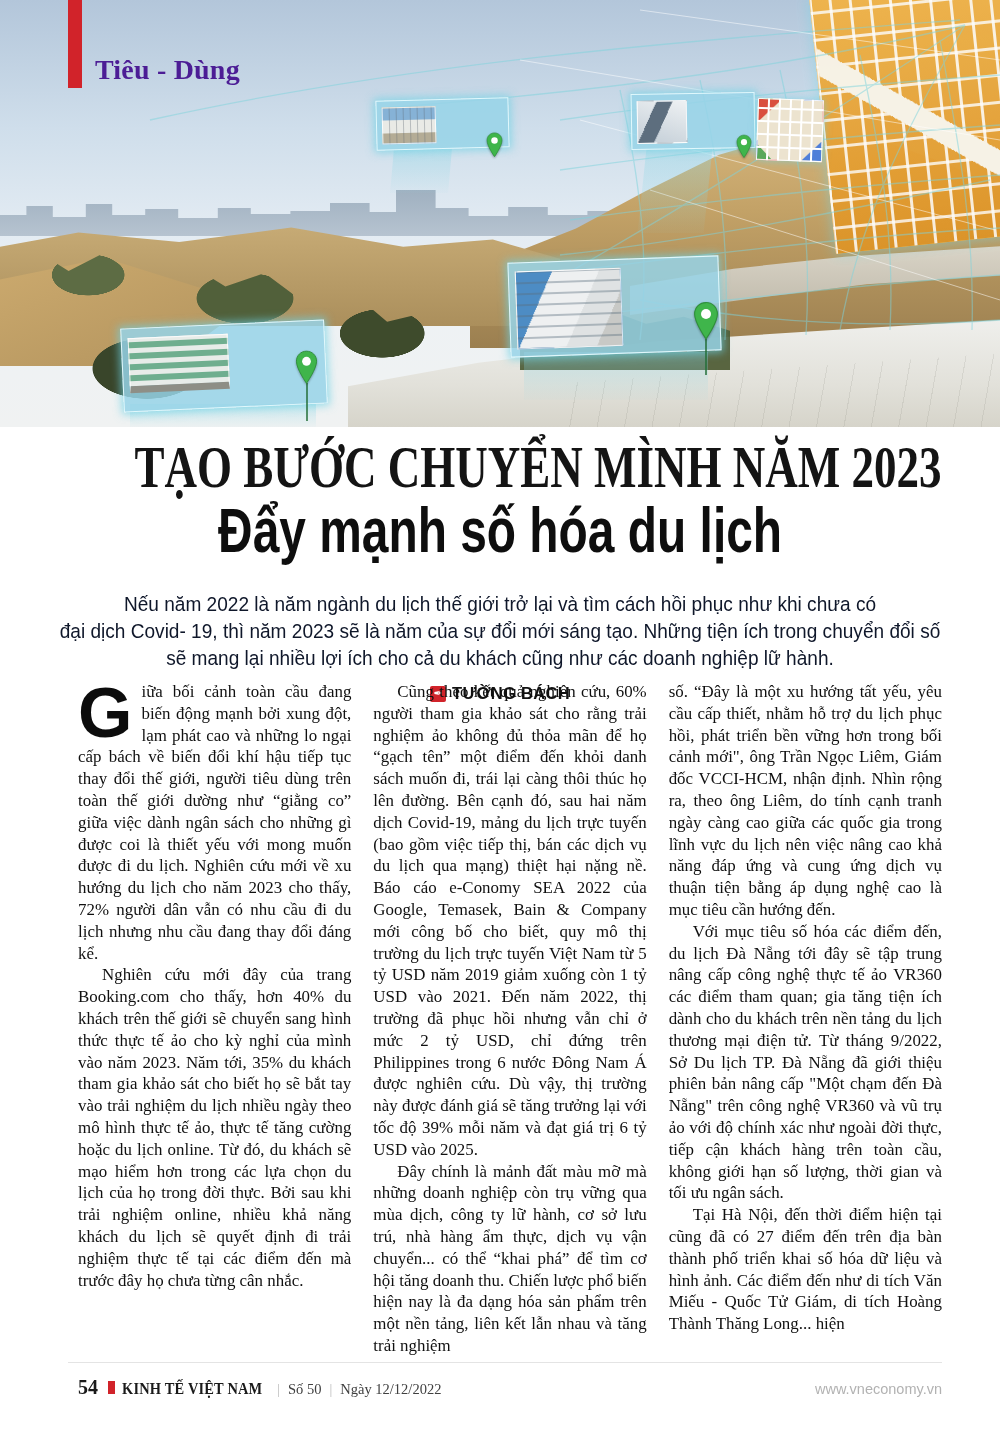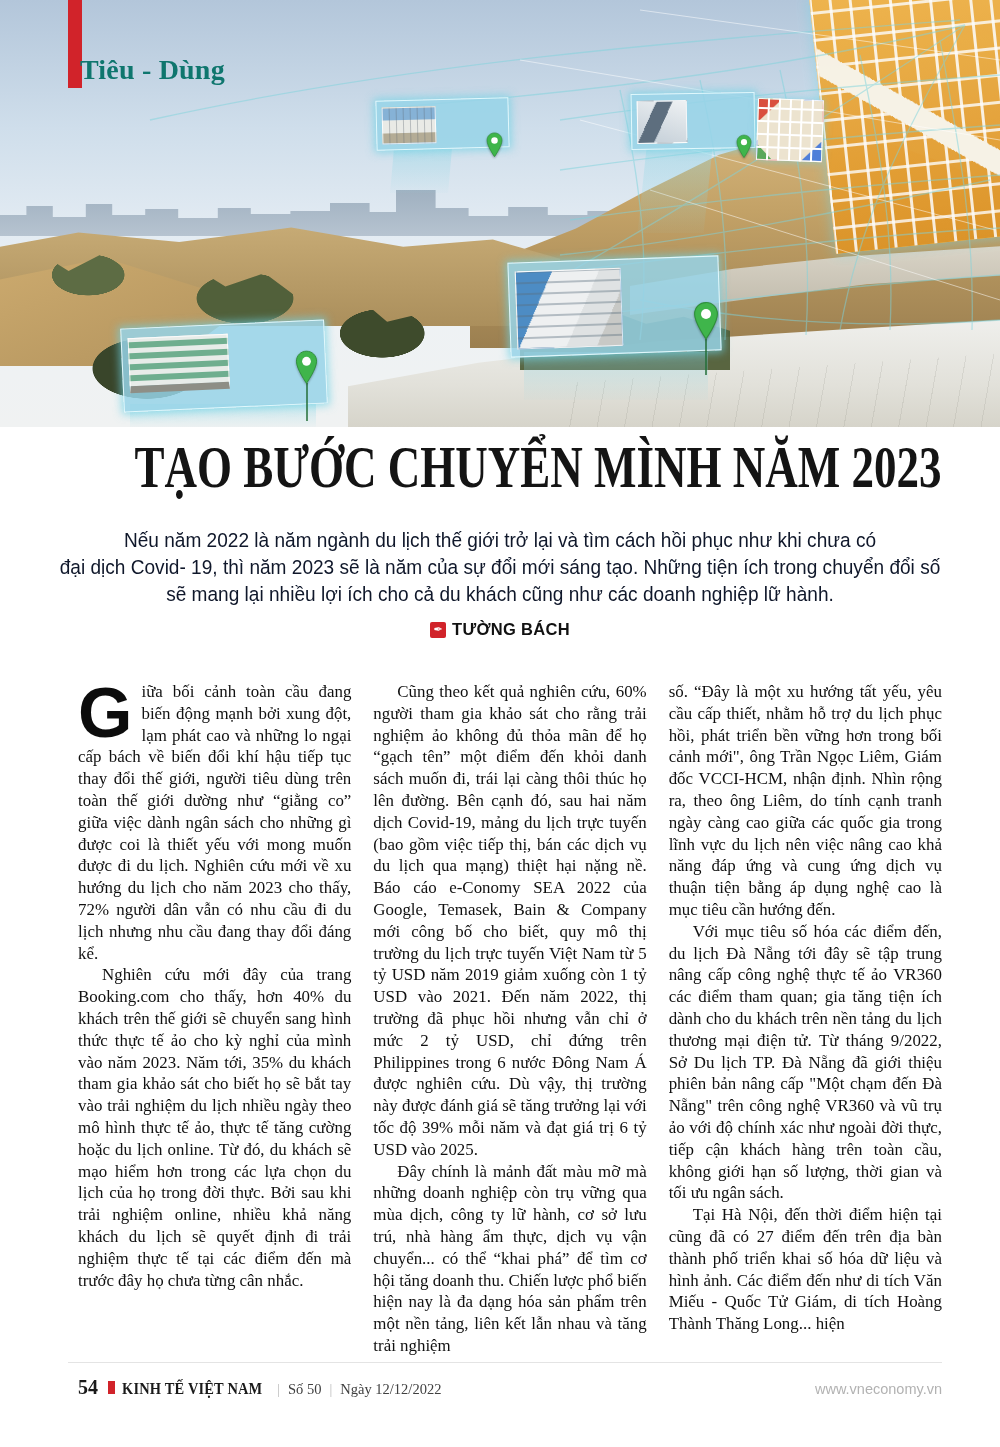--- a/index.html
+++ b/index.html
@@ -45,21 +45,21 @@
           background-image:linear-gradient(35deg,rgba(0,0,0,0) 45%,#f8f3e6 45% 52%,rgba(0,0,0,0) 52%),
                            repeating-linear-gradient(90deg,rgba(255,255,255,0) 0 17px,rgba(255,255,255,.85) 17px 20px),
                            repeating-linear-gradient(0deg,rgba(255,255,255,0) 0 24px,rgba(255,255,255,.8) 24px 27px),
                            linear-gradient(180deg,#f0b44a,#dd9429);
           border-left:2px solid rgba(255,255,255,.65); box-shadow:0 0 14px rgba(120,215,230,.6); opacity:.97; }
 
   .ar-svg { left:0; top:0; width:1000px; height:427px; }
 
   
   .kicker-bar { left:68px; top:0; width:14px; height:88px; background:#d1232a; }
-  .kicker { left:80px; top:54px; font-family:"Liberation Serif",serif; font-weight:bold; font-size:28px; color:#0f766e; letter-spacing:.2px; }
+  .kicker { left:95px; top:54px; font-family:"Liberation Serif",serif; font-weight:bold; font-size:28px; color:#4c1d95; letter-spacing:.2px; }
 
   
   .card { background:rgba(150,212,232,.85); border:1px solid rgba(228,250,253,.95);
           box-shadow:0 0 9px 2px rgba(110,210,228,.7); display:flex; }
   .card-photo { flex:none; border:1px solid rgba(255,255,255,.8); }
   .card-text { overflow:hidden; }
 
   .card-a { left:376px; top:99px;  width:133px; height:50px; transform:rotate(-1.5deg); padding:6px 5px; }
   .photo-a { width:54px; height:37px;
      background:linear-gradient(180deg,#86b2d6 0 34%,#e9eae6 34% 72%,#b4ac96 72%);
@@ -258,20 +258,21 @@
         <path d="M12 1C6 1 1.5 5.6 1.5 11.5c0 8 10.5 23 10.5 23s10.5-15 10.5-23C22.5 5.6 18 1 12 1z" fill="#3fb54b" stroke="#2e8f3a" stroke-width="1"></path>
         <circle cx="12" cy="11.5" r="4.6" fill="#fff"></circle>
       </svg>
 
     <div class="kicker-bar"></div>
     <div class="kicker">Tiêu - Dùng</div>
   </div>
 
   <div class="title-block">
     <div class="overline"><span class="squeeze">TẠO BƯỚC CHUYỂN MÌNH NĂM 2023</span></div>
+    <div class="main-title"><span class="squeeze">Đẩy mạnh số hóa du lịch</span></div>
     <div class="lead">
       <span>
           <span class="squeeze">Nếu năm 2022 là năm ngành du lịch thế giới trở lại và tìm cách hồi phục như khi chưa có</span>
         </span>
       <span>
           <span class="squeeze">đại dịch Covid- 19, thì năm 2023 sẽ là năm của sự đổi mới sáng tạo. Những tiện ích trong chuyển đổi số</span>
         </span>
       <span>
           <span class="squeeze">sẽ mang lại nhiều lợi ích cho cả du khách cũng như các doanh nghiệp lữ hành.</span>
         </span>

